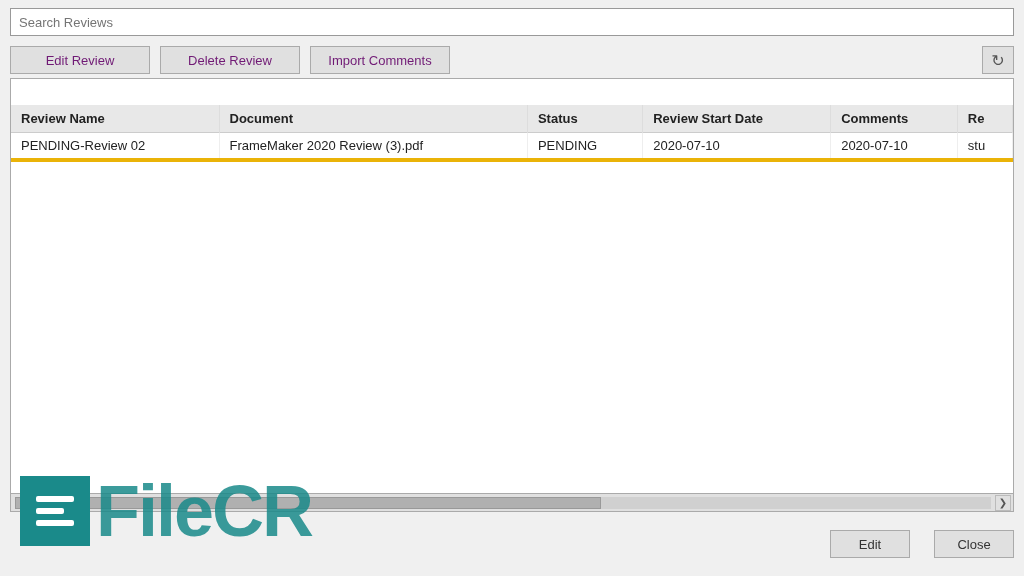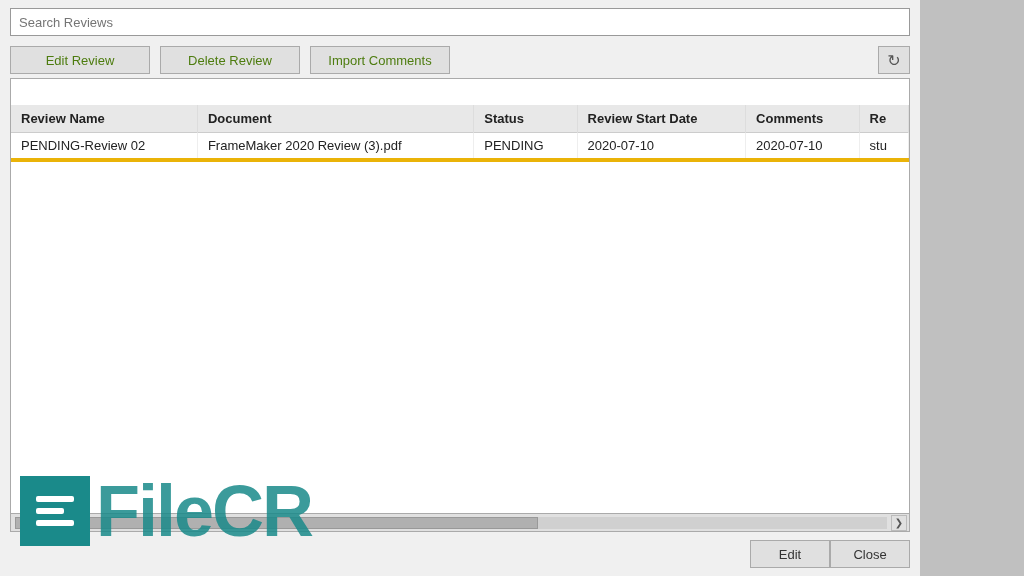--- a/index.html
+++ b/index.html
@@ -9,21 +9,21 @@
       background: #c0c0c0;
       width: 1024px;
       height: 576px;
       overflow: hidden;
       position: relative;
     }
 
     .main-window {
       position: absolute;
       top: 0; left: 0;
-      width: 920px;
+      width: 1024px;
       height: 576px;
       background: #f0f0f0;
       display: flex;
       flex-direction: column;
     }
 
     
     .search-bar-container {
       padding: 8px 10px 6px 10px;
       background: #f0f0f0;
@@ -46,21 +46,21 @@
       gap: 10px;
       background: #f0f0f0;
     }
     .toolbar-btn {
       height: 28px;
       min-width: 140px;
       border: 1px solid #aaa;
       background: #e0e0e0;
       cursor: pointer;
       font-size: 13px;
-      color: #4d7c0f;
+      color: #701a75;
       padding: 0 4px;
     }
     .refresh-btn {
       margin-left: auto;
       width: 32px;
       height: 28px;
       border: 1px solid #aaa;
       background: #e0e0e0;
       cursor: pointer;
       display: flex;
@@ -146,23 +146,23 @@
       border: 1px solid #bbb;
       background: #e0e0e0;
       margin-right: 2px;
     }
 
     
     .footer {
       display: flex;
       align-items: center;
       justify-content: flex-end;
-      padding: 8px 10px;
-      background: #f0f0f0;
-      gap: 0;
+      padding: 18px 10px;
+      background: #f0f0f0;
+      gap: 24px;
     }
     .footer-btn {
       height: 28px;
       min-width: 80px;
       border: 1px solid #aaa;
       background: #e0e0e0;
       cursor: pointer;
       font-size: 13px;
       color: #333;
       padding: 0 16px;

